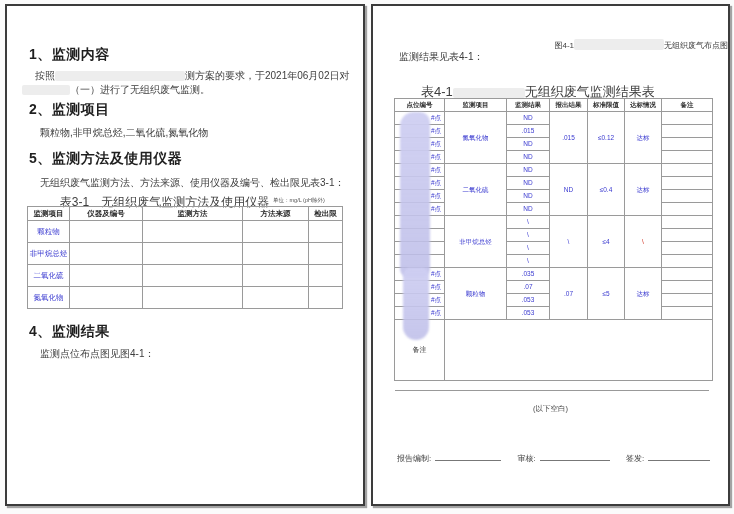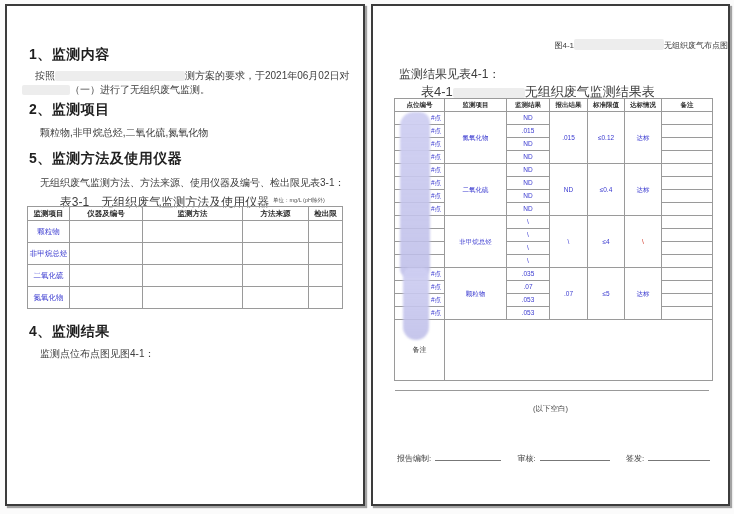--- a/index.html
+++ b/index.html
@@ -120,21 +120,21 @@
 
   <div class="sec-title" style="top:317px">4、监测结果</div>
   <div class="para" style="left:33px;top:341px">监测点位布点图见图4-1：</div>
 </div>
 
 <div class="page" id="pageR">
   <div class="fig-cap">
     <span>图4-1</span><span class="ri w90"></span><span>无组织废气布点图</span>
   </div>
 
-  <div class="para" style="left:26px;top:60px;font-size:12px">监测结果见表4-1：</div>
+  <div class="para" style="left:26px;top:44px;font-size:10px">监测结果见表4-1：</div>
 
   <div class="tbl-cap">
     <span>表4-1</span><span class="ri w72"></span><span>无组织废气监测结果表</span>
   </div>
 
   <table class="tbl4">
     <colgroup>
         <col style="width:50px">
         <col style="width:62px">
         <col style="width:43px">

